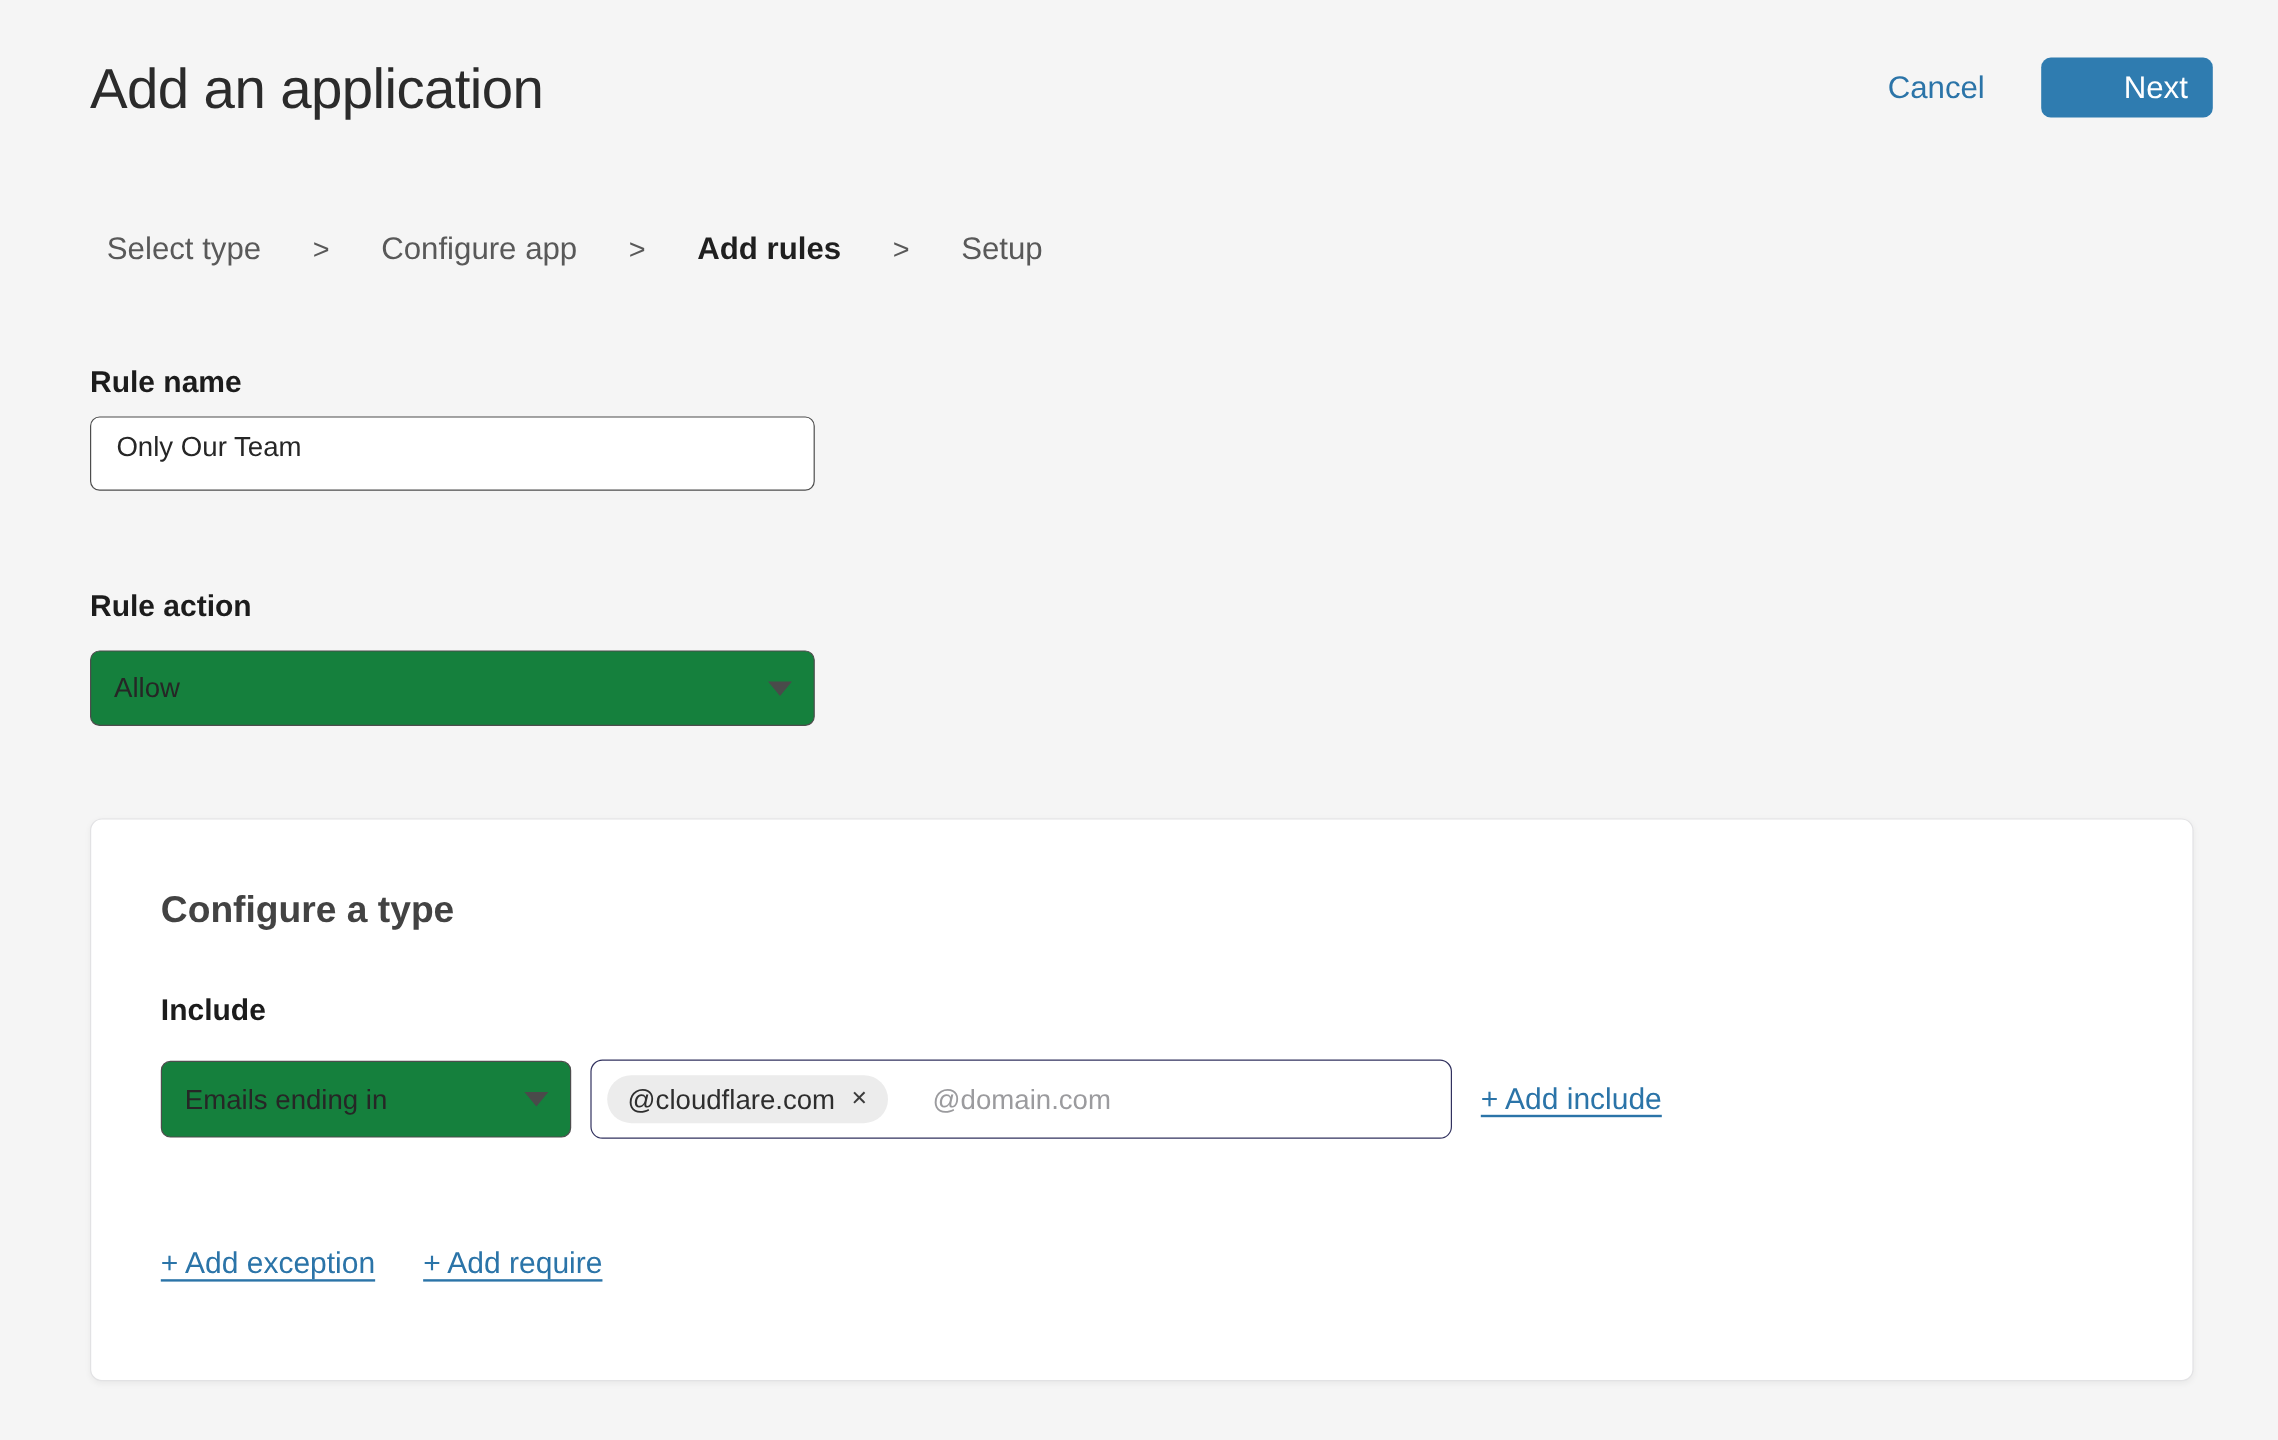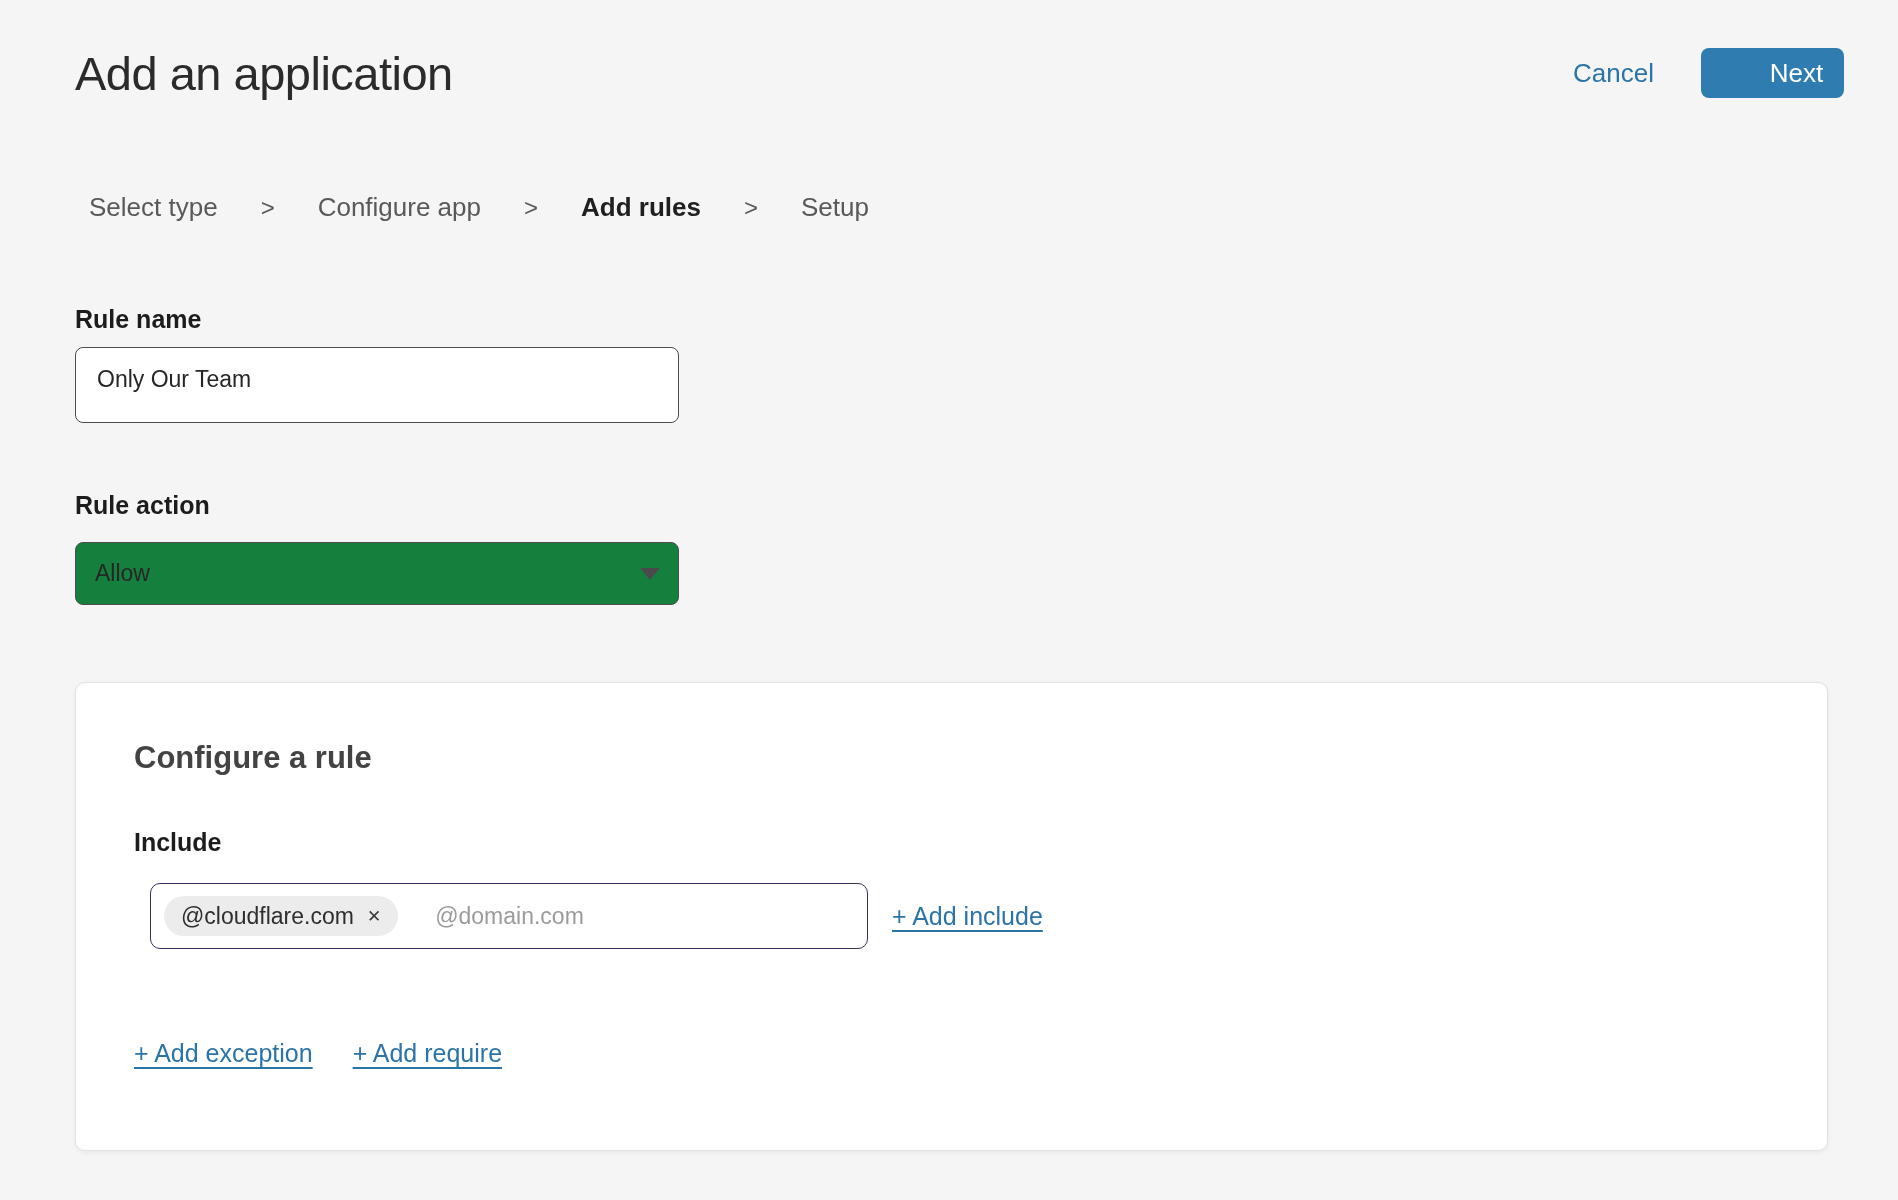--- a/index.html
+++ b/index.html
@@ -51,21 +51,21 @@
   
   .field { position: absolute; left: 75px; }
   .field-rule-name { top: 304px; }
   .field-rule-action { top: 490px; }
   .field-label {
     display: block; font-size: 25px; font-weight: 700; color: #1c1c1c;
     line-height: 30px; margin-bottom: 13px;
   }
   .field-rule-action .field-label { margin-bottom: 22px; }
   .text-input {
-    width: 604px; height: 76px; border: 1px solid #4d4d4d; border-radius: 8px;
+    width: 604px; height: 62px; border: 1px solid #4d4d4d; border-radius: 8px;
     background: #ffffff; font-size: 23px; color: #262626;
     font-family: inherit; padding: 0 18px 12px 21px; outline: none;
   }
   .select-box {
     width: 604px; height: 63px; border: 1px solid #4d4d4d; border-radius: 8px;
     background: #15803d; display: flex; align-items: center;
     justify-content: space-between; padding: 0 18px 0 19px;
     font-size: 23px; color: #262626; cursor: pointer;
   }
   .caret {
@@ -136,24 +136,28 @@
 
   <div class="field field-rule-action">
     <label class="field-label">Rule action</label>
     <div class="select-box">
       <span>Allow</span>
       <span class="caret"></span>
     </div>
   </div>
 
   <section class="card">
-    <h2 class="card-title">Configure a rule</h2>
+    <h2 class="card-title">Configure a type</h2>
     <div class="include-label">Include</div>
 
     <div class="include-row">
+      <div class="select-box selector-select">
+        <span>Emails ending in</span>
+        <span class="caret"></span>
+      </div>
 
       <div class="tag-input">
         <span class="chip">
           <span>@cloudflare.com</span>
           <span class="chip-x">✕</span>
         </span>
         <span class="tag-placeholder">@domain.com</span>
       </div>
 
       <a class="add-link add-include">+ Add include</a>

